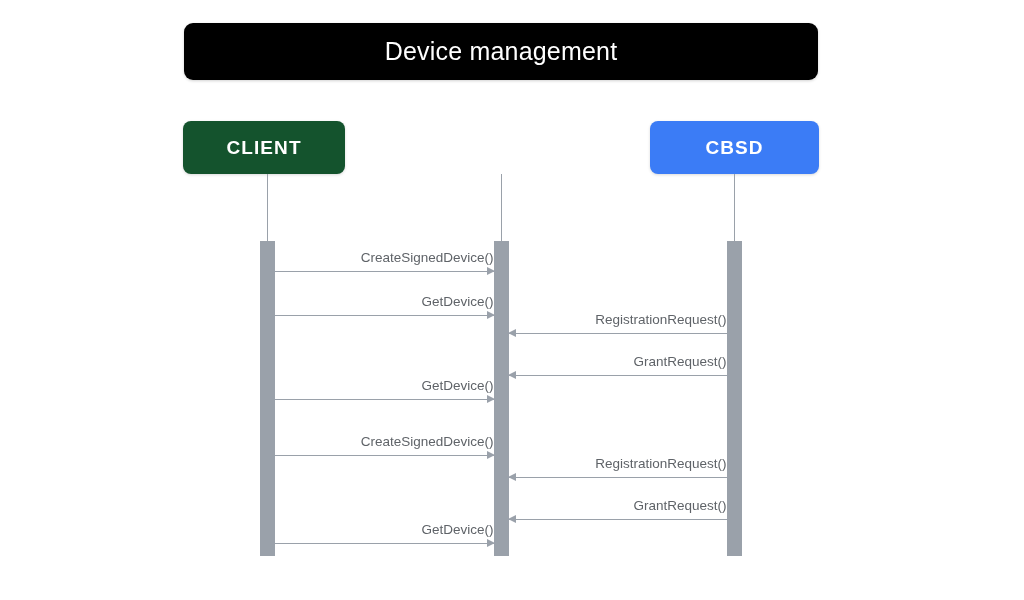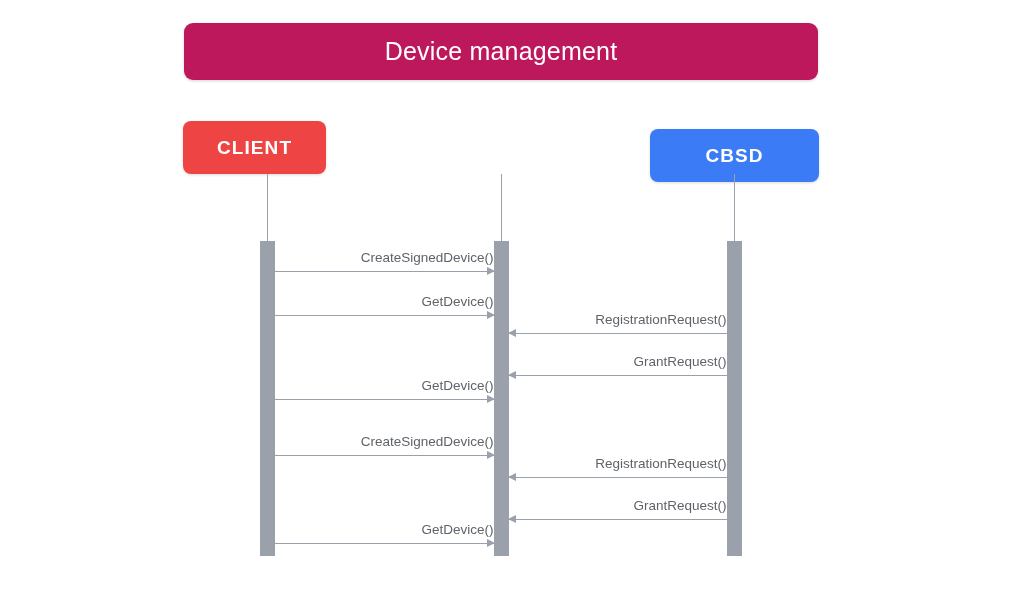--- a/index.html
+++ b/index.html
@@ -8,21 +8,21 @@
     background:#ffffff;
     font-family:"Liberation Sans","DejaVu Sans",sans-serif;
     overflow:hidden;
   }
   #stage{position:relative;width:1024px;height:600px;}
 
   
   .title-bar{
     position:absolute;
     left:184px;top:23px;width:634px;height:57px;
-    background:#be185d;
+    background:#000000;
     border-radius:9px;
     display:flex;align-items:center;justify-content:center;
     box-shadow:0 1px 3px rgba(0,0,0,0.18);
   }
   .title-bar span{
     color:#ffffff;
     font-size:25px;
     font-weight:400;
     letter-spacing:0.2px;
   }
@@ -34,23 +34,23 @@
     border-radius:8px;
     display:flex;align-items:center;justify-content:center;
     box-shadow:0 1px 3px rgba(0,0,0,0.15);
   }
   .actor-box span{
     color:#ffffff;
     font-size:19px;
     font-weight:700;
     letter-spacing:1.1px;
   }
-  .actor-client{left:183px;top:121px;width:143px;background:#ef4444;}
+  .actor-client{left:183px;top:121px;width:162px;background:#14532d;}
   .actor-sas   {left:417px;top:121px;width:169px;background:#1a57be;}
-  .actor-cbsd  {left:650px;top:121px;width:169px;background:#3b7cf6;margin-top:8px;}
+  .actor-cbsd  {left:650px;top:121px;width:169px;background:#3b7cf6;}
 
   
   .lifeline{
     position:absolute;
     width:1px;
     background:#9aa1aa;
     top:174px;
   }
   .ll-client{left:267px;height:70px;}
   .ll-sas   {left:501px;height:70px;}

